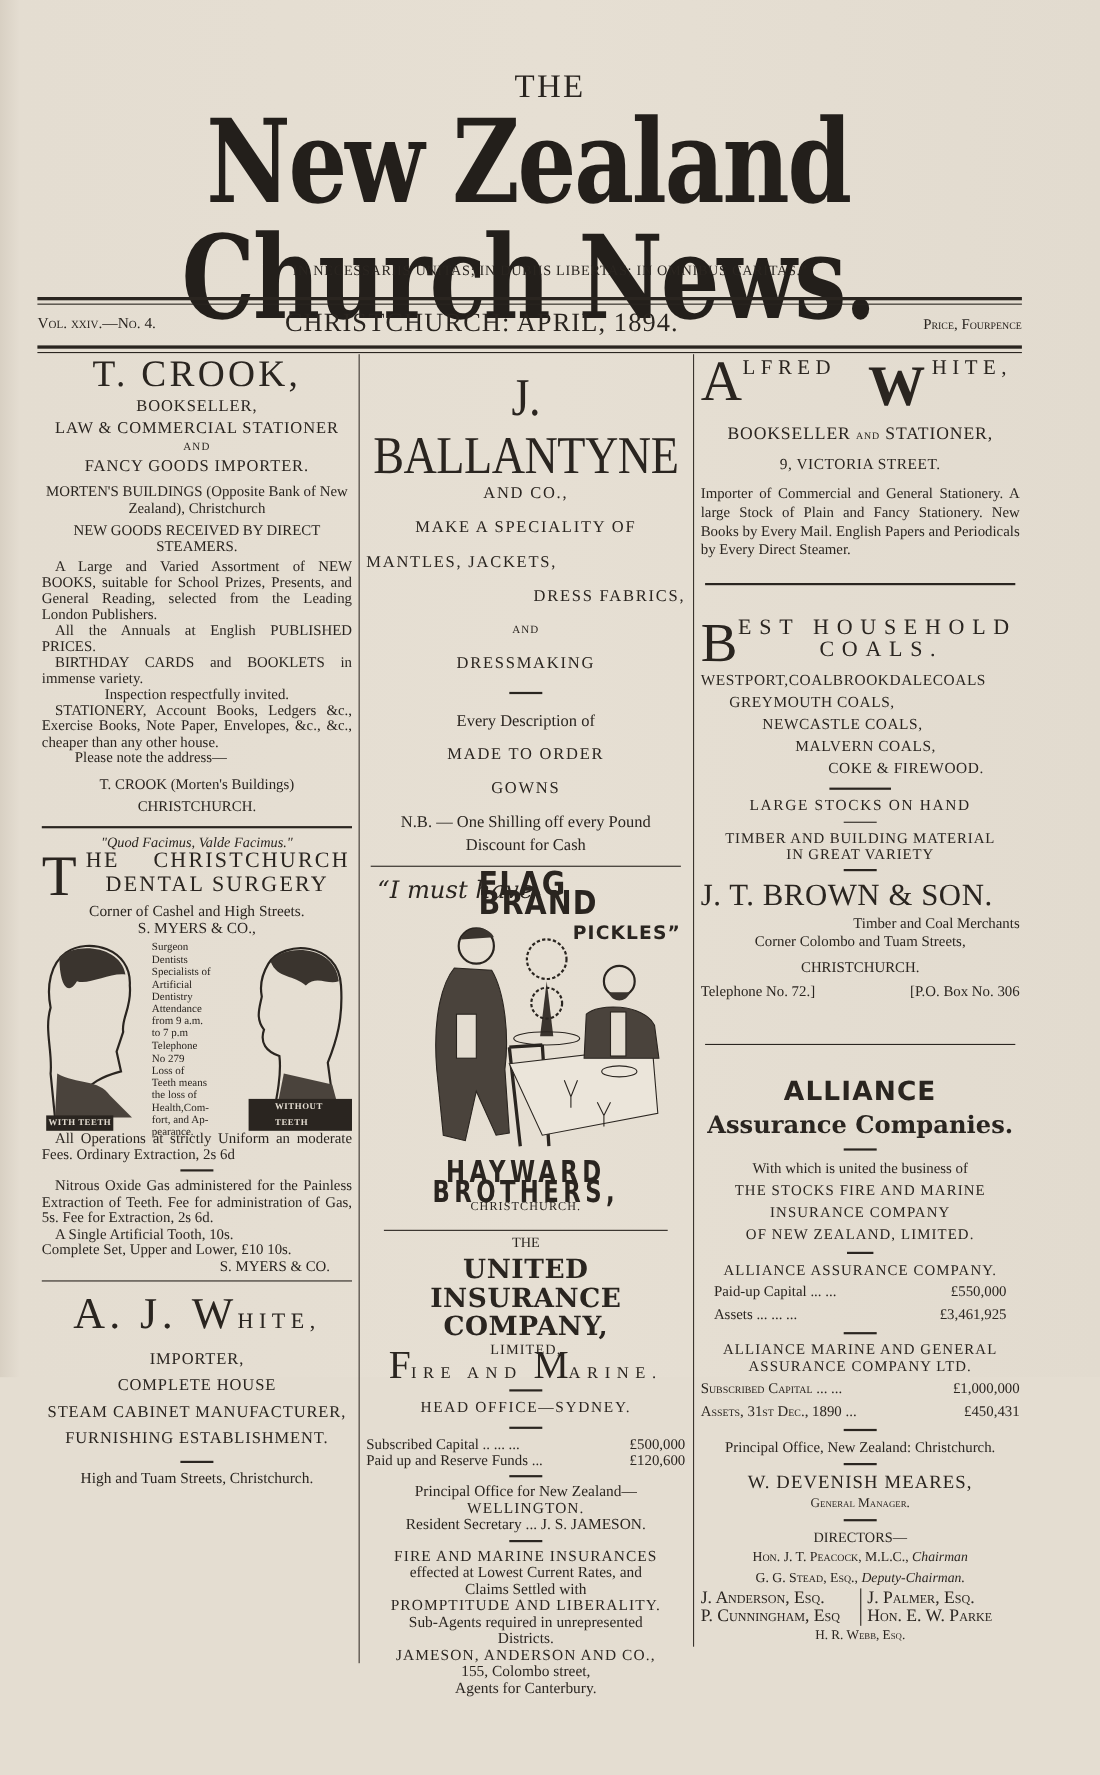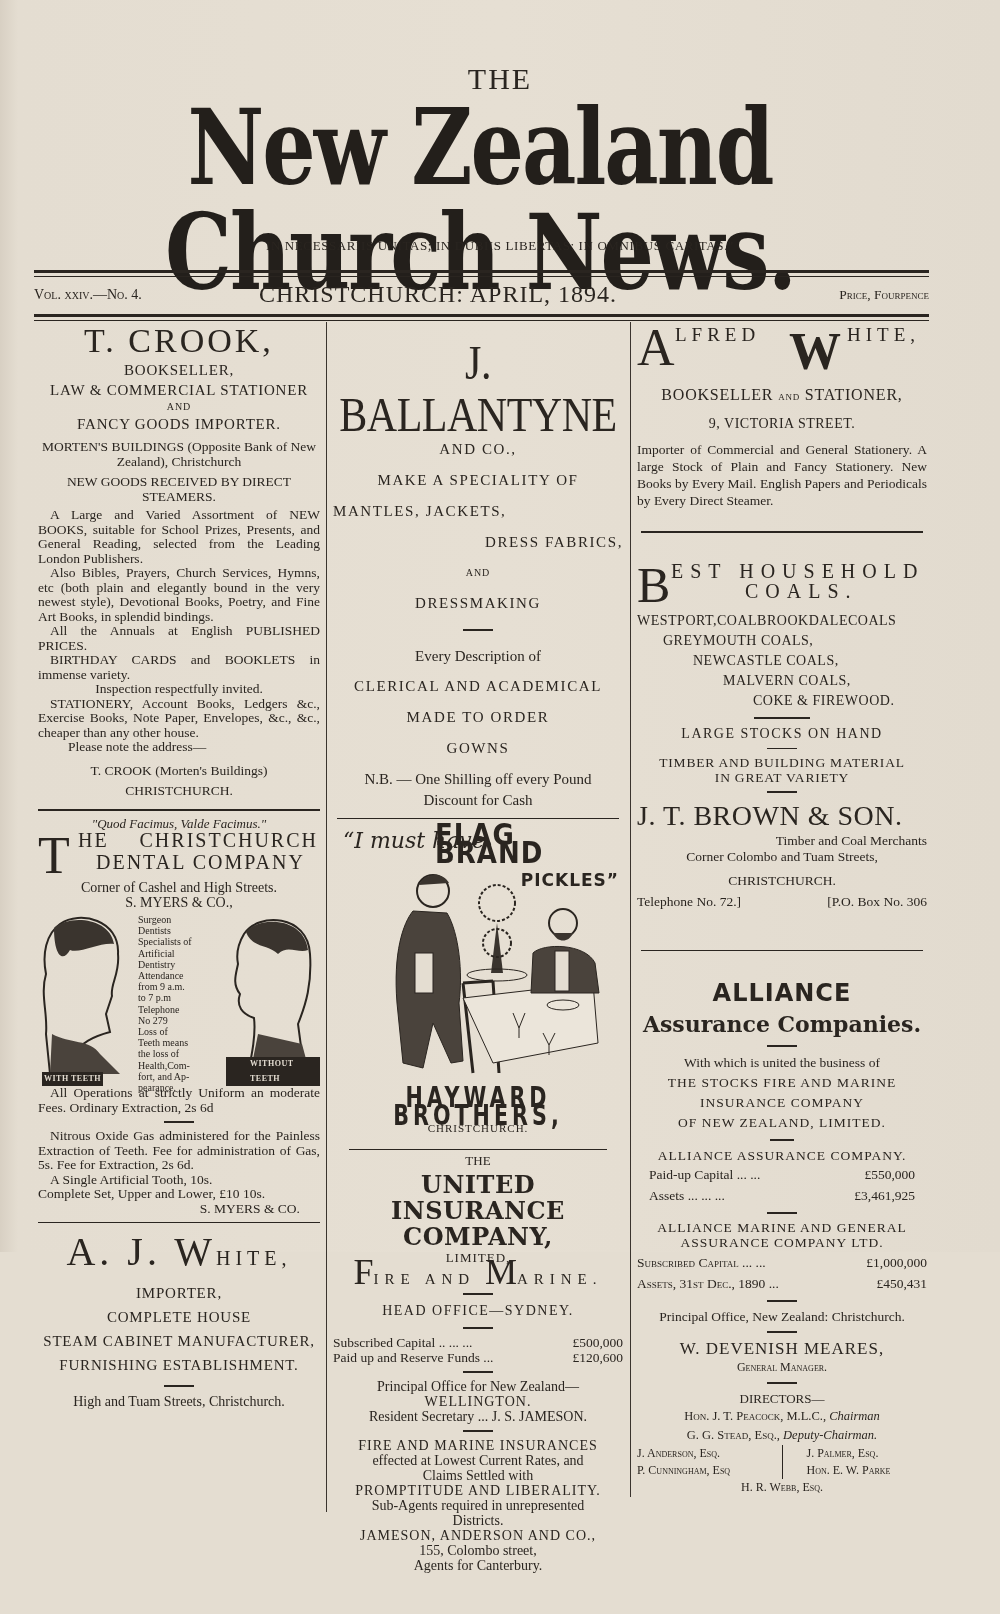--- a/index.html
+++ b/index.html
@@ -95,21 +95,21 @@
   .alfred .lfred { position: absolute; left: 38px; top: 4px; font-size: 19px; letter-spacing: 5px; }
   .alfred .W { position: absolute; left: 152px; top: 4px; font-size: 52px; line-height: 52px; font-weight: bold; }
   .alfred .hite { position: absolute; left: 210px; top: 4px; font-size: 19px; letter-spacing: 5px; }
   .coal-head { position: relative; height: 50px; }
   .coal-head .B { position: absolute; left: 0; top: 0; font-size: 50px; line-height: 48px; }
   .coal-head .l1 { position: absolute; left: 34px; top: 2px; font-size: 20px; letter-spacing: 7px; }
   .coal-head .l2 { position: absolute; left: 108px; top: 22px; font-size: 20px; letter-spacing: 7px; }
   .brown { font-size: 28px; line-height: 34px; letter-spacing: 0.5px; }
   .alliance { font-family: "DejaVu Sans", sans-serif; font-weight: bold; font-size: 24px; letter-spacing: 1px; line-height: 32px; }
   .assurance { font-family: "DejaVu Serif", serif; font-weight: bold; font-size: 22px; line-height: 30px; }
-  .directors-grid { display: grid; grid-template-columns: 1fr 1px 1fr; column-gap: 24px; font-size: 12px; font-variant: small-caps; }
+  .directors-grid { display: grid; grid-template-columns: 1fr 1px 1fr; column-gap: 6px; font-size: 16px; font-variant: small-caps; }
   .directors-grid .vline { background: #2a2520; }
 </style>
 </head>
 <body>
 
 <div class="page">
 
   <div class="the">THE</div>
   <div class="title">New Zealand Church News.</div>
   <div class="motto">IN NECESSARIIS UNITAS; IN DUBIIS LIBERTAS; IN OMNIBUS CARITAS."</div>
@@ -128,38 +128,37 @@
 
   <div class="col" id="left">
     <div class="c crook-name">T. CROOK,</div>
     <div class="c big14">BOOKSELLER,</div>
     <div class="c big14">LAW &amp; COMMERCIAL STATIONER</div>
     <div class="c small">AND</div>
     <div class="c big14">FANCY  GOODS  IMPORTER.</div>
     <div class="c" style="margin-top:6px;">MORTEN'S BUILDINGS (Opposite Bank of New Zealand), Christchurch</div>
     <div class="c" style="margin-top:6px;">NEW GOODS RECEIVED BY DIRECT STEAMERS.</div>
     <div class="j indent" style="margin-top:4px;">A Large and Varied Assortment of NEW BOOKS, suitable for School Prizes, Presents, and General Reading, selected from the Leading London Publishers.</div>
-    <div class="j indent">Also Bibles, Prayers, Church Services, Hymns, etc (both plain and elegantly bound in the very newest style), Devotional Books, Poetry, and Fine Art Books, in splendid bindings.</div>
     <div class="j indent">All the Annuals at English PUBLISHED PRICES.</div>
     <div class="j indent">BIRTHDAY CARDS and BOOKLETS in immense variety.</div>
     <div class="c">Inspection respectfully invited.</div>
     <div class="j indent">STATIONERY, Account Books, Ledgers &amp;c., Exercise Books, Note Paper, Envelopes, &amp;c., &amp;c., cheaper than any other house.</div>
     <div style="padding-left:30px;">Please note the address—</div>
     <div class="c" style="margin-top:6px; line-height:20px;">T. CROOK (Morten's Buildings)</div>
     <div class="c" style="line-height:20px;">CHRISTCHURCH.</div>
     <div class="hr2" style="margin-top:8px;"></div>
 
     <div class="dental-quote">"Quod Facimus, Valde Facimus."</div>
     <div class="dental-title">
       <span class="bigT">T</span>
       <span class="l1">
         <span>HE</span>
         <span class="r">CHRISTCHURCH</span>
       </span>
-      <span class="l2">DENTAL COMPANY</span>
+      <span class="l2">DENTAL SURGERY</span>
     </div>
     <div class="c" style="font-size:14px; margin-top:4px;">Corner of Cashel and High Streets.</div>
     <div class="c" style="font-size:14px;">S. MYERS &amp; CO.,</div>
     <div class="dental-figs">
       <svg class="face left-face" viewBox="0 0 86 168">
         <path d="M20 10 C 40 -4, 80 6, 78 40 C 80 60, 70 70, 72 82 L 66 100 L 70 118 C 55 122, 40 128, 30 145 L 10 160 L 6 120 C 8 100, 0 80, 6 60 C 2 40, 6 20, 20 10 Z" fill="none" stroke="#2a2520" stroke-width="2"></path>
         <path d="M14 14 C 30 0, 70 4, 74 30 C 60 28, 40 40, 30 36 C 22 50, 14 40, 14 14 Z" fill="#3a342e"></path>
         <path d="M12 120 C 30 130, 50 125, 60 140 L 80 160 L 10 160 Z" fill="#4a433c"></path>
       </svg>
       <span class="face-caption" style="left:4px;">WITH TEETH</span>
@@ -210,21 +209,20 @@
   <div class="col" id="mid">
     <div class="c ball" style="margin-top:14px;">J. BALLANTYNE</div>
     <div class="c mid-cap" style="margin-top:6px;">AND  CO.,</div>
     <div class="c mid-cap">MAKE  A  SPECIALITY  OF</div>
     <div class="mid-cap">MANTLES, JACKETS,</div>
     <div class="mid-cap" style="text-align:right;">DRESS  FABRICS,</div>
     <div class="c mid-and">AND</div>
     <div class="c mid-cap">DRESSMAKING</div>
     <div class="dash" style="margin:10px auto;"></div>
     <div class="c" style="font-size:15px; line-height:30px;">Every Description of</div>
-    <div class="c mid-cap">CLERICAL  AND  ACADEMICAL</div>
     <div class="c mid-cap">MADE  TO  ORDER</div>
     <div class="c mid-cap">GOWNS</div>
     <div class="c" style="font-size:15px; line-height:22px; margin-top:4px;">N.B. — One Shilling off every Pound</div>
     <div class="c" style="font-size:15px; line-height:20px;">Discount for Cash</div>
     <div class="hr" style="margin:8px 4px 0;"></div>
 
     <div class="flag">
       <span class="quote">“I must have</span>
       <span class="brand">FLAG BRAND</span>
       <span class="pickles">PICKLES”</span>

